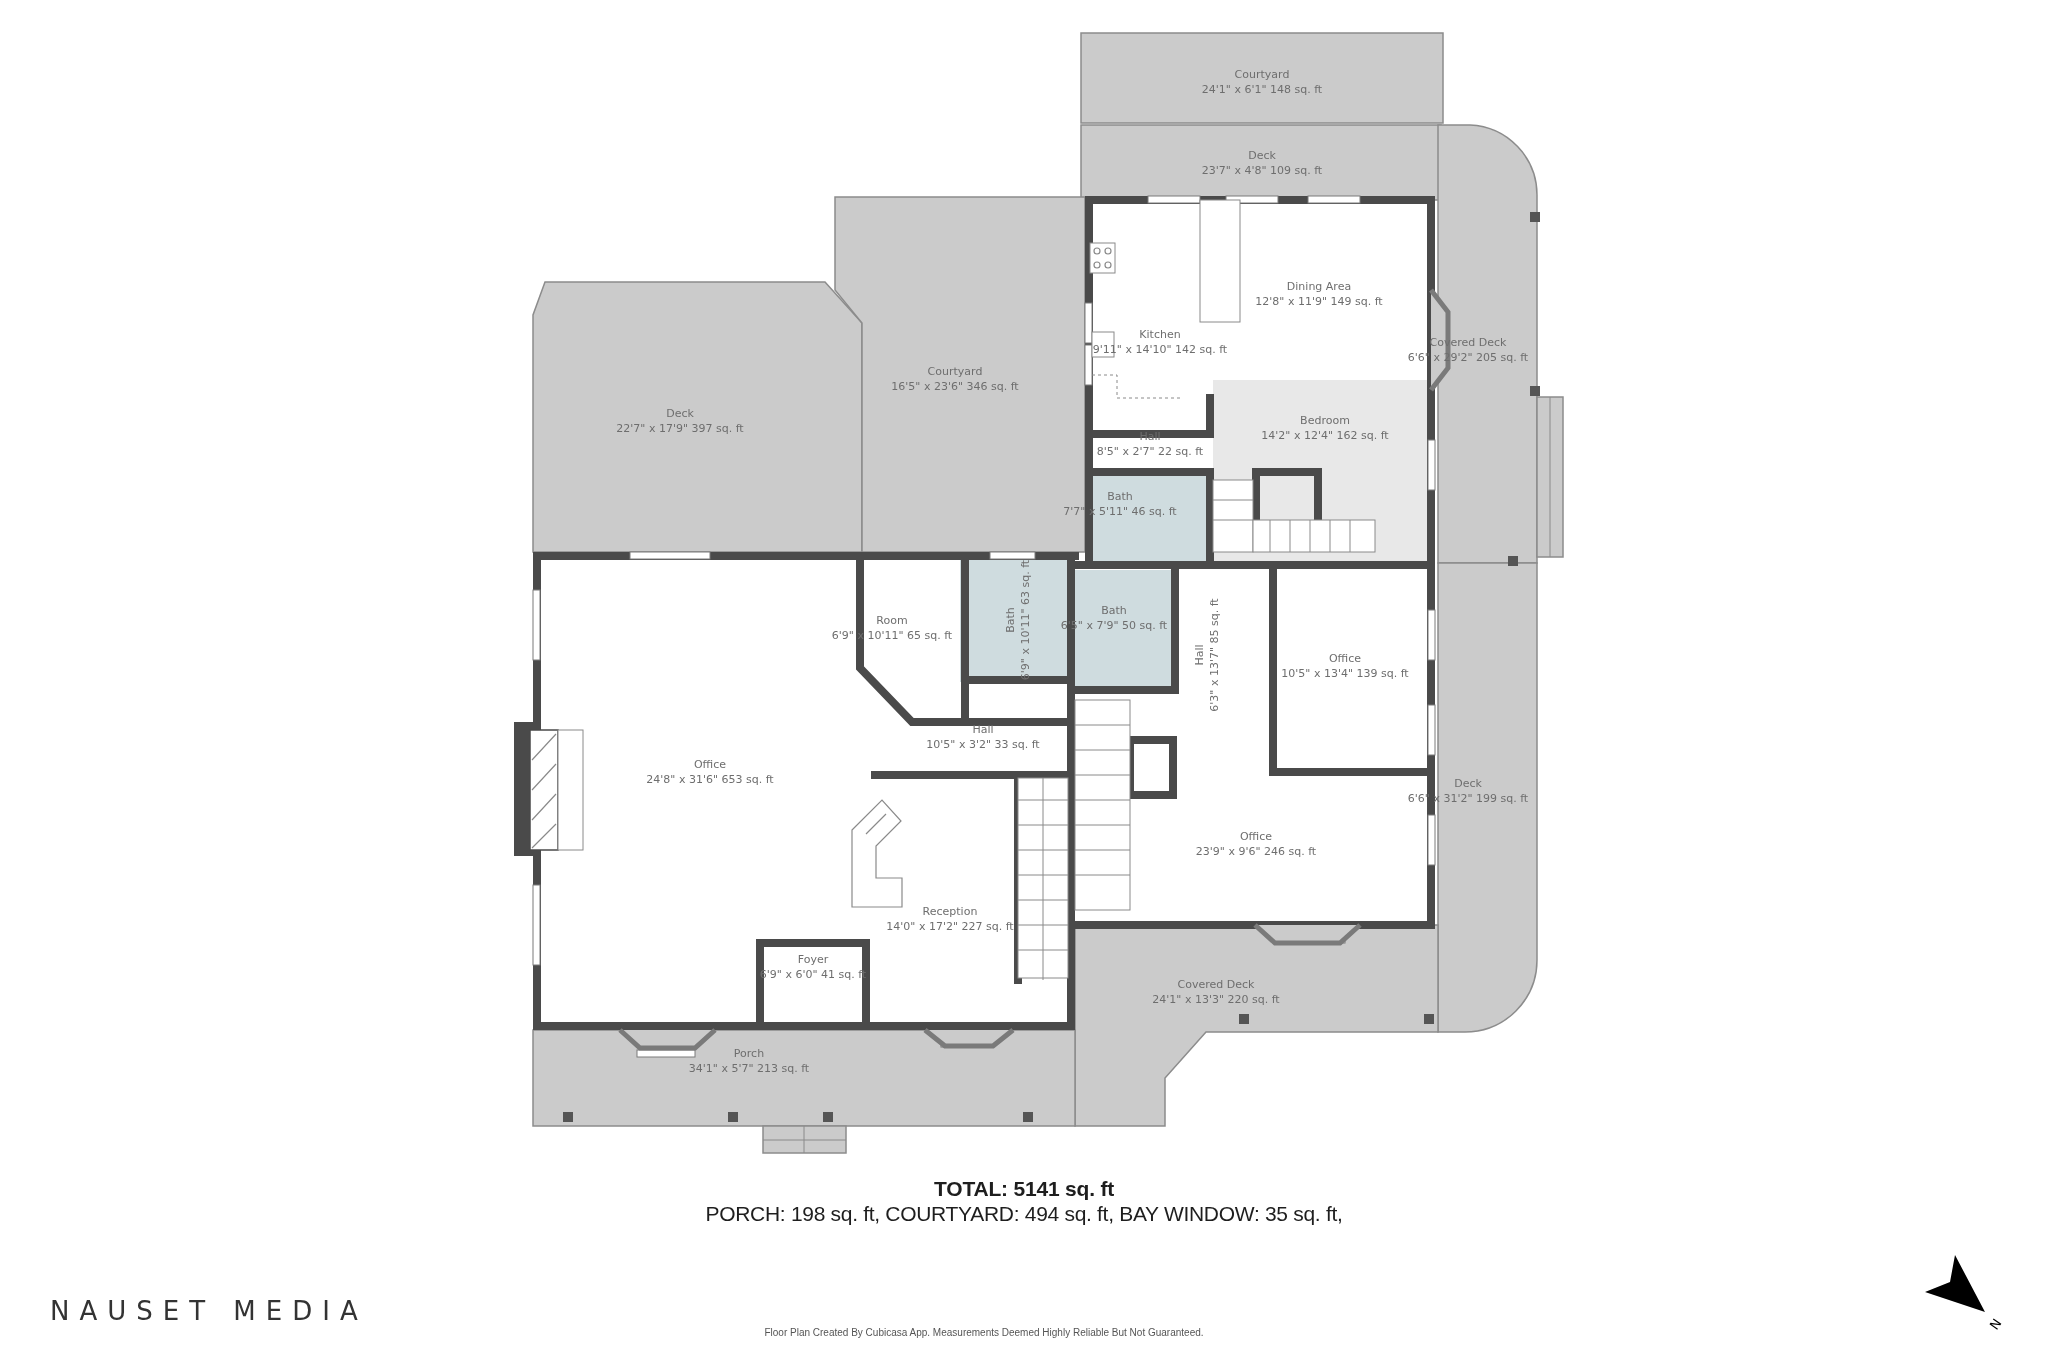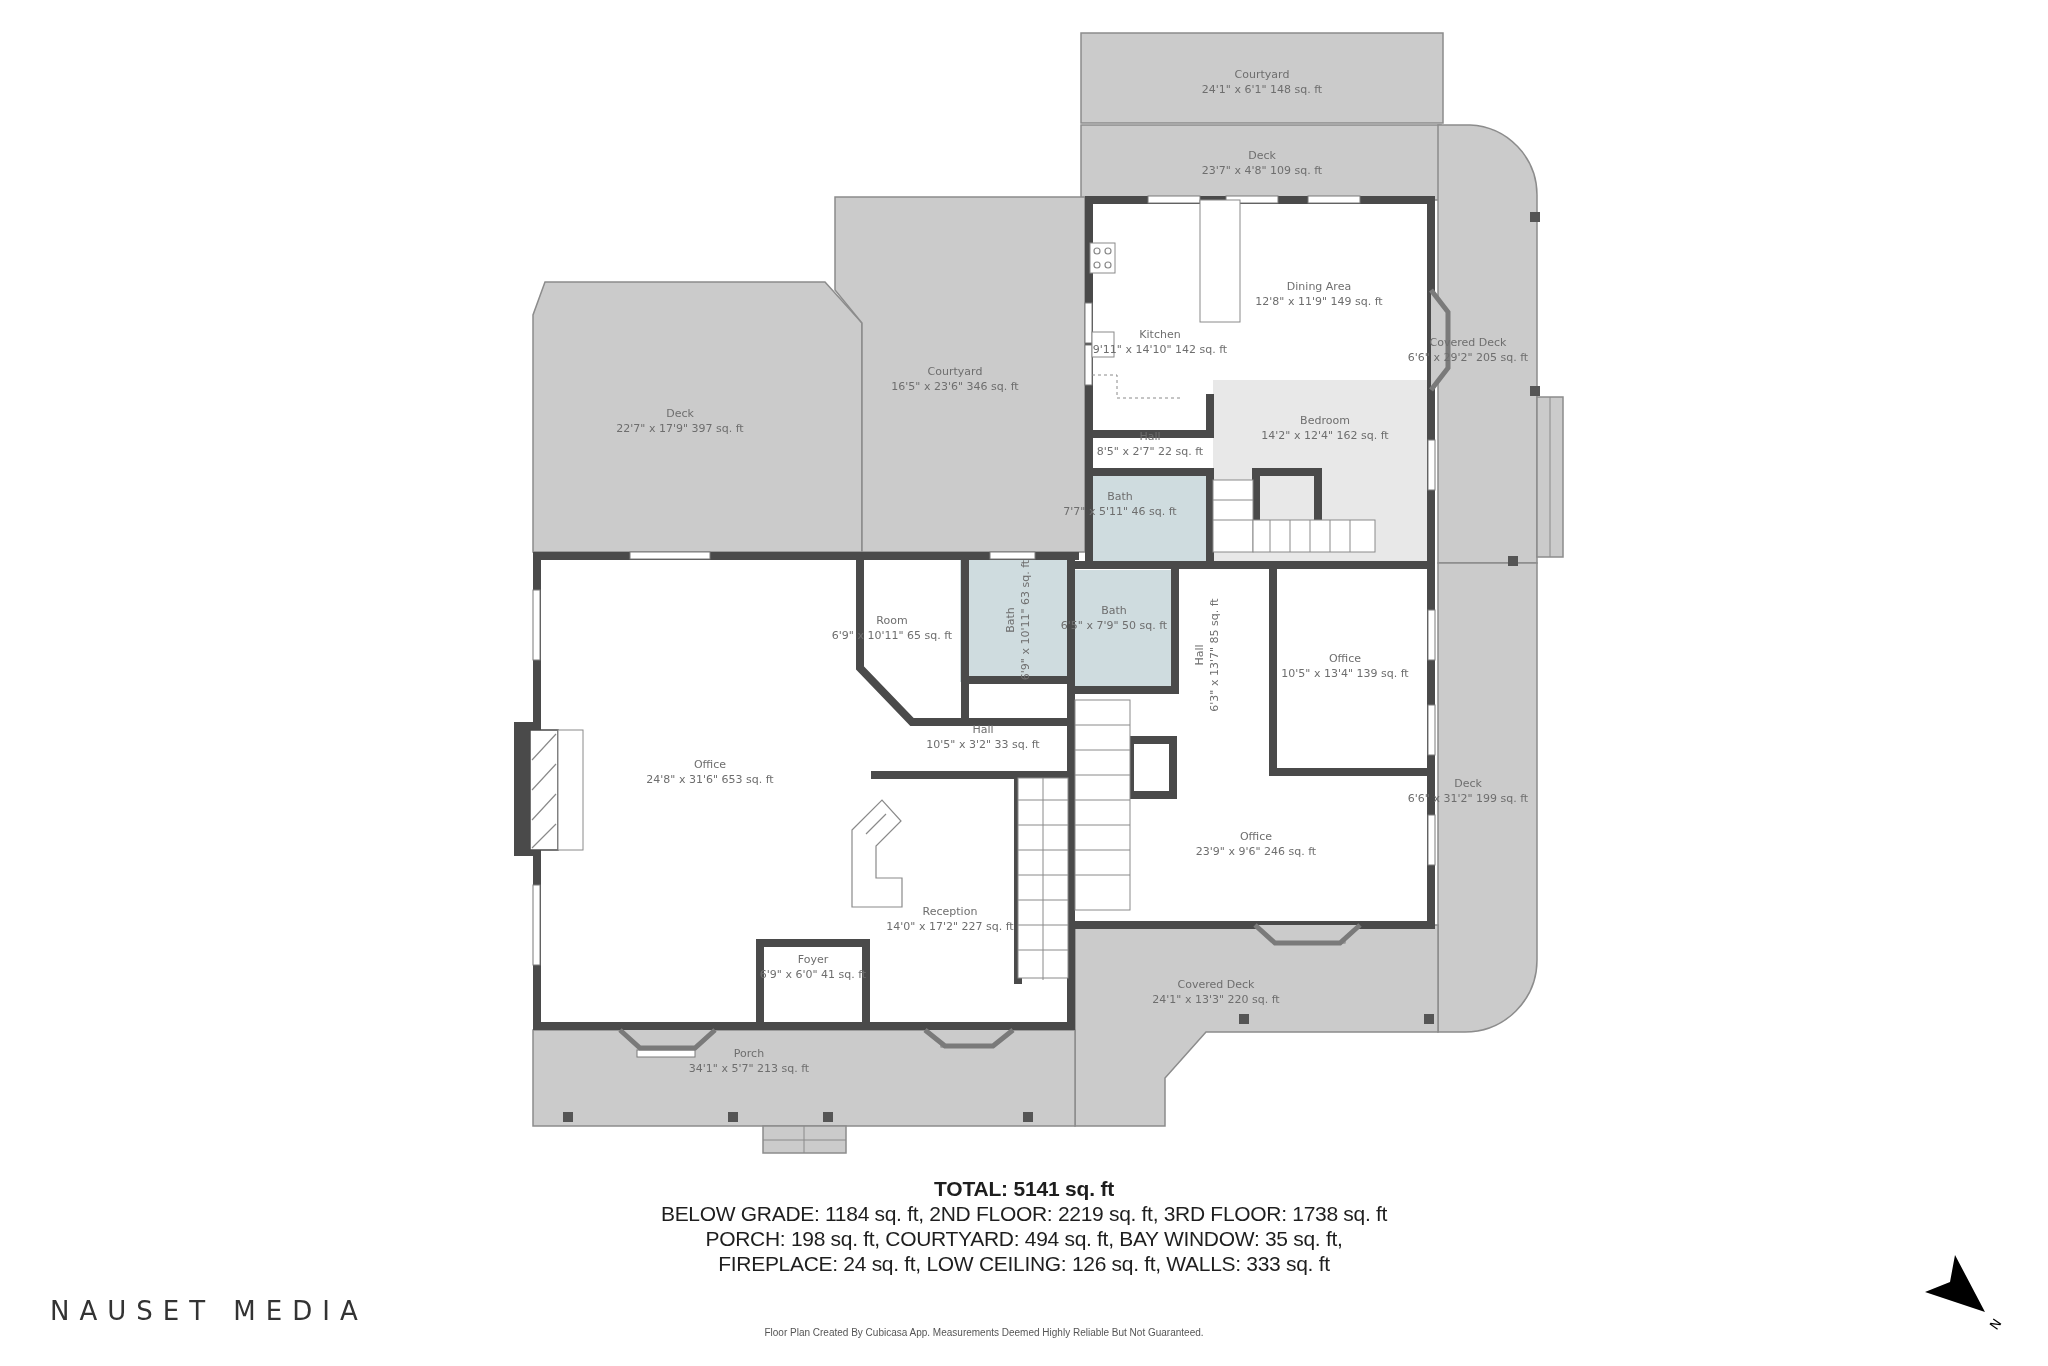--- a/index.html
+++ b/index.html
@@ -245,23 +245,21 @@
     <text class="room-name" x="1216" y="988">Covered Deck</text>
     <text class="room-dim" x="1216" y="1003">24'1" x 13'3" 220 sq. ft</text>
 
     <text class="room-name" x="749" y="1057">Porch</text>
     <text class="room-dim" x="749" y="1072">34'1" x 5'7" 213 sq. ft</text>
   </g>
 </svg>
 
 <div id="summary">
   <div class="total">TOTAL: 5141 sq. ft</div>
-  <div class="line">BELOW GRADE: 1184 sq. ft, 2ND FLOOR: 2219 sq. ft, 3RD FLOOR: 1738 sq. ft</div>
   <div class="line">PORCH: 198 sq. ft, COURTYARD: 494 sq. ft, BAY WINDOW: 35 sq. ft,</div>
-  <div class="line">FIREPLACE: 24 sq. ft, LOW CEILING: 126 sq. ft, WALLS: 333 sq. ft</div>
 </div>
 
 <div id="disclaimer">Floor Plan Created By Cubicasa App. Measurements Deemed Highly Reliable But Not Guaranteed.</div>
 
 <div id="brand">NAUSET MEDIA</div>
 
 <svg id="compass" viewBox="0 0 110 100" xmlns="http://www.w3.org/2000/svg">
   <path d="M45 5 L75 62 L15 42 L40 32 Z" fill="#000000"></path>
   <text x="82" y="80" font-size="13" fill="#000" transform="rotate(-55 85 76)" font-family="DejaVu Sans, sans-serif">N</text>
 </svg>

